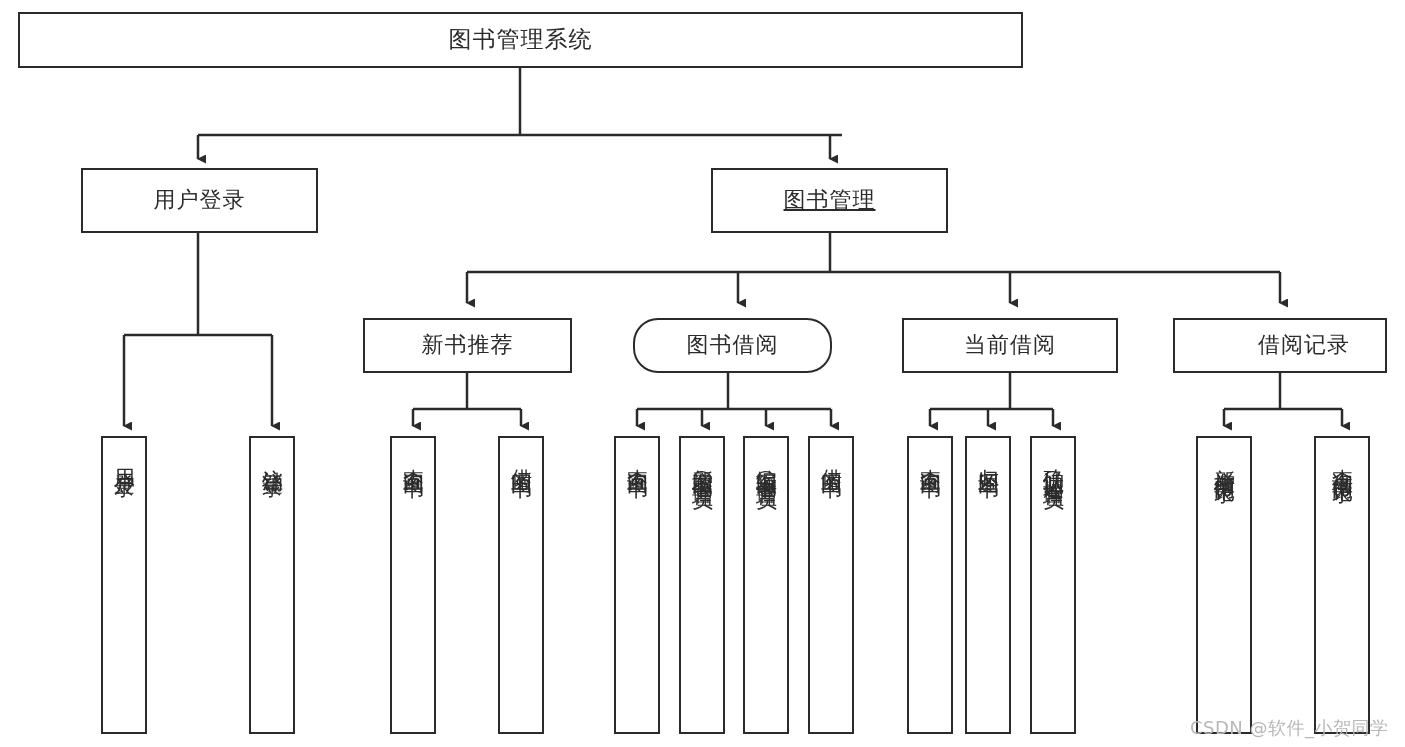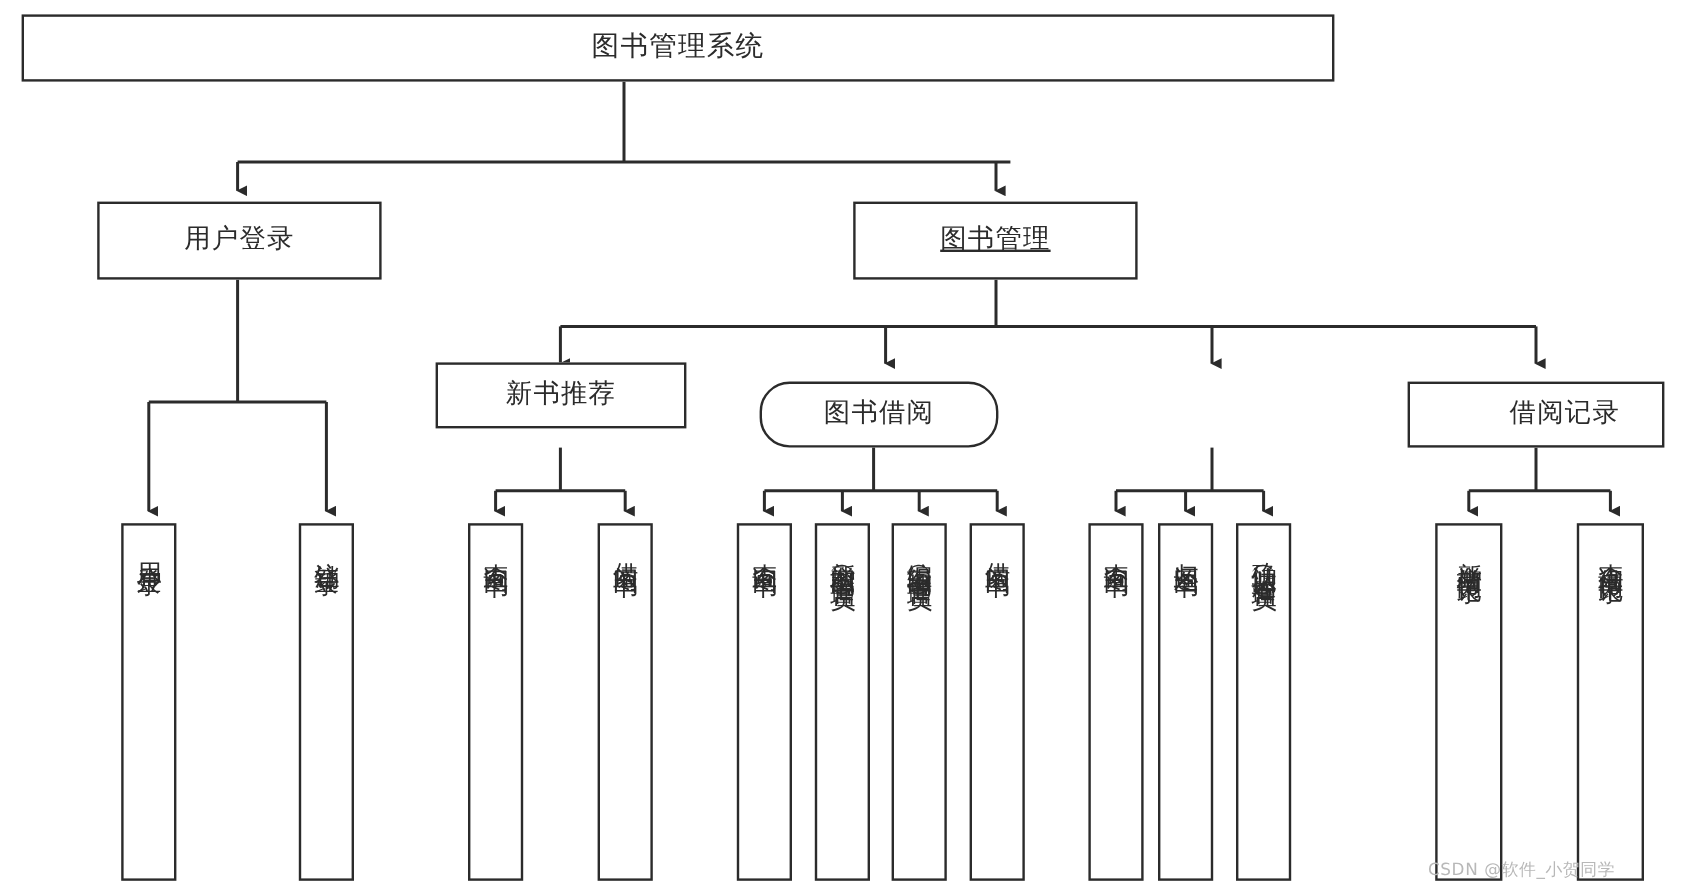--- a/index.html
+++ b/index.html
@@ -59,21 +59,21 @@
     letter-spacing: 3px;
     white-space: nowrap;
     text-align: start;
   }
   .node.root .label {
     font-size: 23px;
   }
   .watermark {
     position: absolute;
     color: #b8b8b8;
-    font-size: 14px;
+    font-size: 18px;
     letter-spacing: 0.5px;
     white-space: nowrap;
     user-select: none;
   }
 </style>
 </head>
 <body>
 
 <div id="diagram-root">
 
@@ -121,40 +121,43 @@
     <path d="M930,409 L930,426" stroke="#2b2b2b" stroke-width="2.5" fill="none" marker-end="url(#arrow)"></path>
     <path d="M988,409 L988,426" stroke="#2b2b2b" stroke-width="2.5" fill="none" marker-end="url(#arrow)"></path>
     <path d="M1053,409 L1053,426" stroke="#2b2b2b" stroke-width="2.5" fill="none" marker-end="url(#arrow)"></path>
 
     <path d="M1280,373 L1280,409" stroke="#2b2b2b" stroke-width="2.5" fill="none"></path>
     <path d="M1224,409 L1342,409" stroke="#2b2b2b" stroke-width="2.5" fill="none"></path>
     <path d="M1224,409 L1224,426" stroke="#2b2b2b" stroke-width="2.5" fill="none" marker-end="url(#arrow)"></path>
     <path d="M1342,409 L1342,426" stroke="#2b2b2b" stroke-width="2.5" fill="none" marker-end="url(#arrow)"></path>
   </svg>
 
-  <div class="node horiz root" style="left:18px; top:12px; width:1094px; height:56px;">
+  <div class="node horiz root" style="left:18px; top:12px; width:1005px; height:56px;">
     <span class="label">图书管理系统</span>
   </div>
 
   <div class="node horiz" style="left:81px; top:168px; width:237px; height:65px;">
     <span class="label">用户登录</span>
   </div>
 
   <div class="node horiz" style="left:711px; top:168px; width:237px; height:65px;text-decoration:underline;">
     <span class="label">图书管理</span>
   </div>
 
-  <div class="node horiz" style="left:363px; top:302px; width:209px; height:55px;">
+  <div class="node horiz" style="left:363px; top:318px; width:209px; height:55px;">
     <span class="label">新书推荐</span>
   </div>
 
   <div class="node horiz" style="left:633px; top:318px; width:199px; height:55px;border-radius:25px;">
     <span class="label">图书借阅</span>
   </div>
 
+  <div class="node horiz" style="left:902px; top:318px; width:216px; height:55px;">
+    <span class="label">当前借阅</span>
+  </div>
 
   <div class="node horiz" style="left:1173px; top:318px; width:214px; height:55px;padding-left:48px;">
     <span class="label">借阅记录</span>
   </div>
 
   <div class="node vert" style="left:101px; top:436px; width:46px; height:298px;">
     <span class="label">用户登录</span>
   </div>
 
   <div class="node vert" style="left:249px; top:436px; width:46px; height:298px;">

